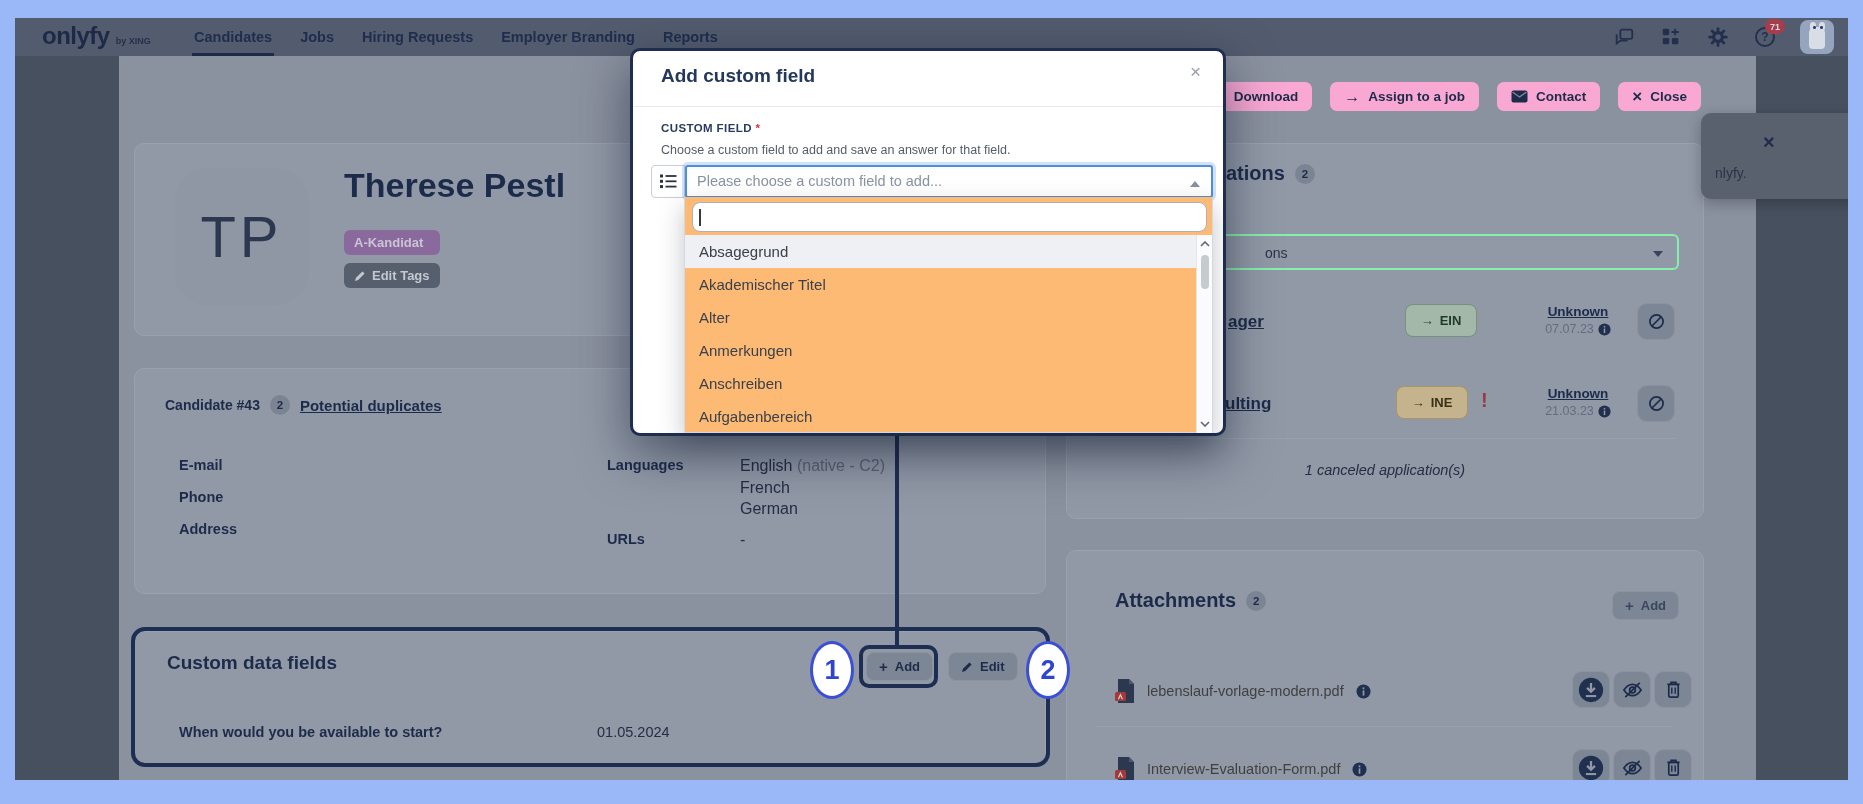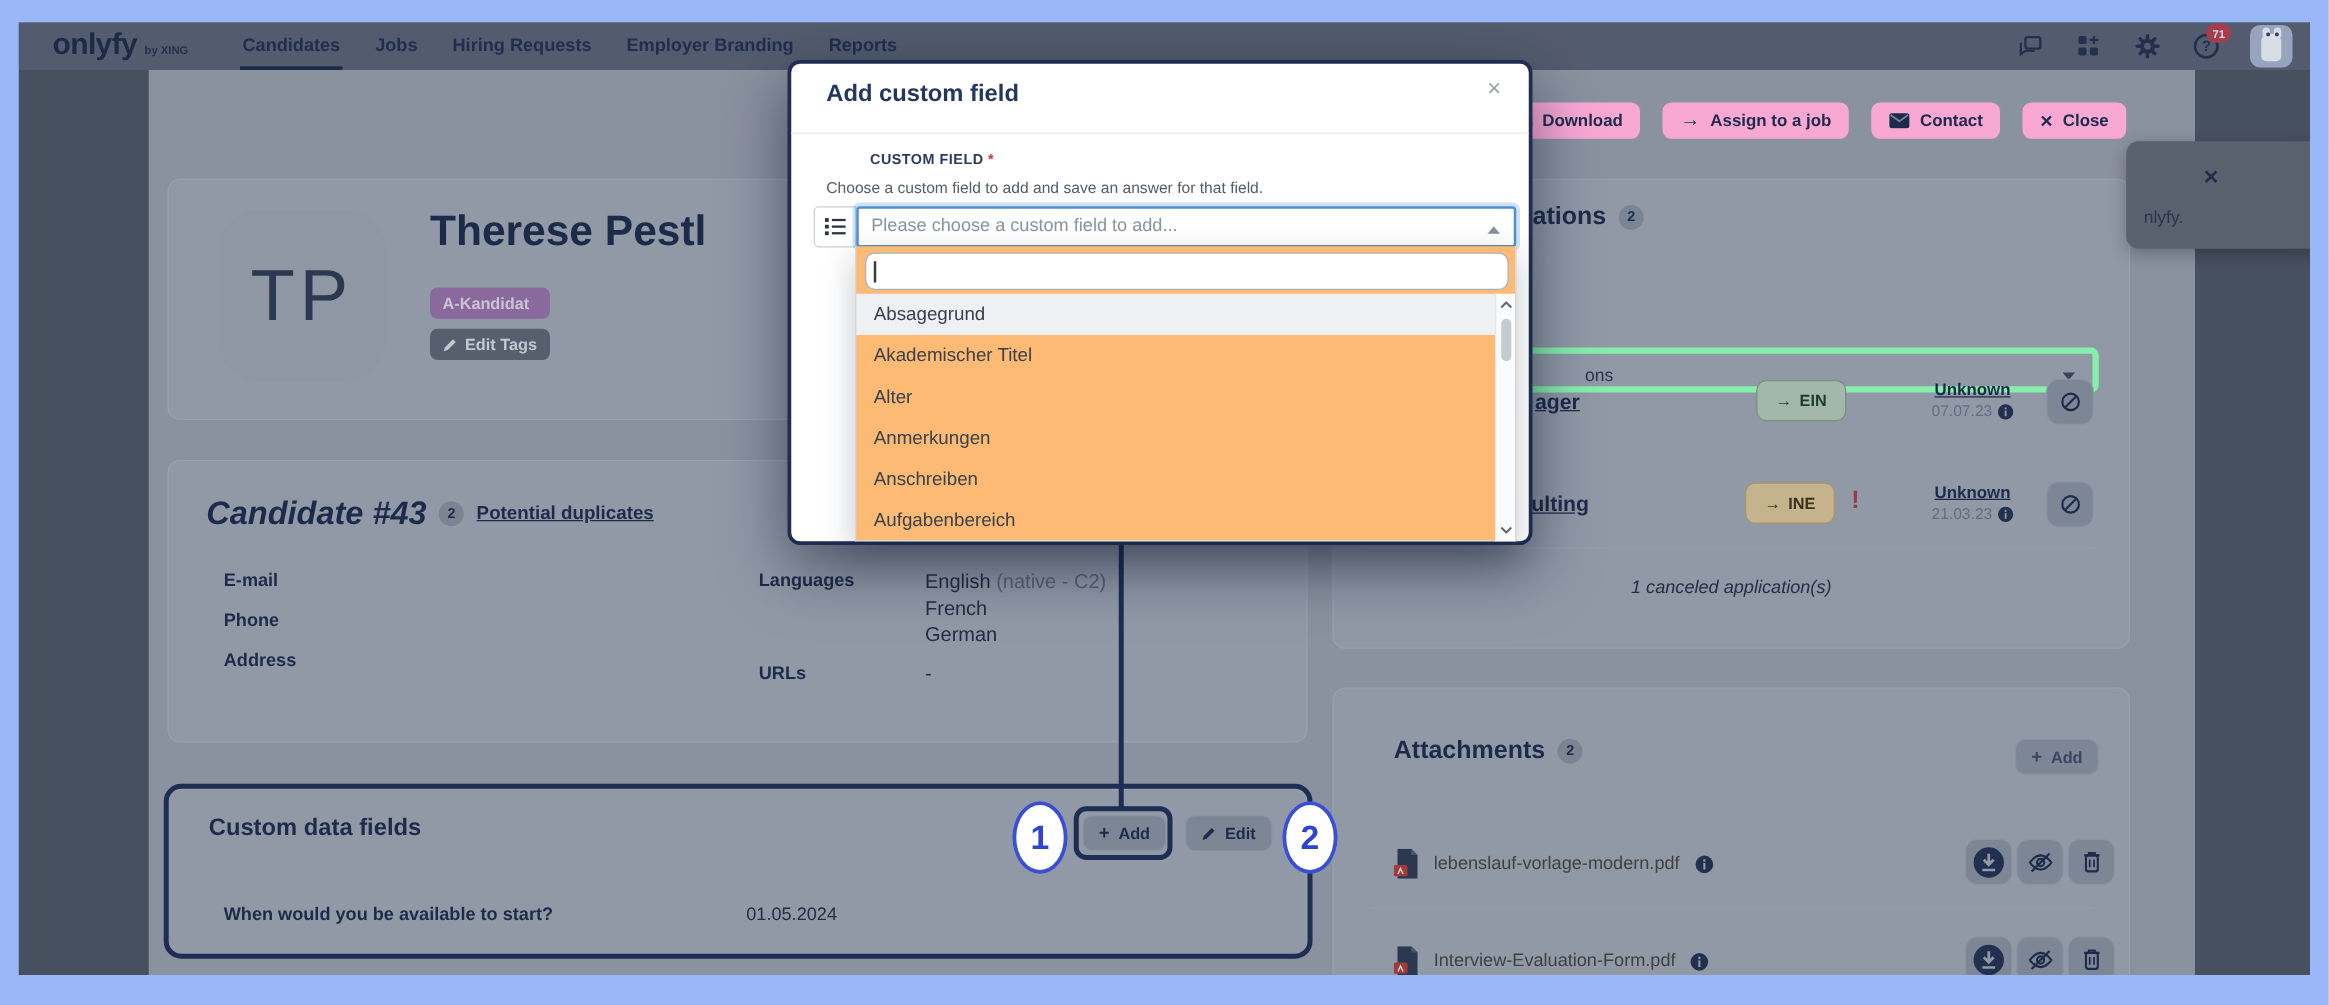--- a/index.html
+++ b/index.html
@@ -39,39 +39,39 @@
                  display:flex; align-items:center; justify-content:center; font-size:58px; font-weight:400; color:#2b3850; letter-spacing:4px; }
   .cand-name { position:absolute; left:209px; top:22px; font-size:34px; font-weight:800; color:#1d2b4a; }
   .cand-tags { position:absolute; left:209px; top:86px; display:flex; gap:8px;flex-direction:column; }
   .tag-purple { height:25px; padding:0 10px; border-radius:6px; background:#8a6a9c; color:#cbc4d6; font-size:13px; font-weight:700;
                 display:flex; align-items:center; }
   .tag-dark { height:25px; padding:0 10px; border-radius:6px; background:#565f6e; color:#c3c8d1; font-size:13px; font-weight:700;
               display:flex; align-items:center; gap:6px; cursor:pointer; }
 
   
   .d-head { position:absolute; left:30px; top:26px; display:flex; align-items:center; gap:10px; }
-  .d-title { font-size:26px; font-weight:800; color:#1d2b4a;font-style:italic; }
+  .d-title { font-size:14px; font-weight:800; color:#1d2b4a; }
   .badge-circle { width:20px; height:20px; border-radius:50%; background:#7b8493; color:#1d2b4a; font-size:11.5px; font-weight:700;
                   display:flex; align-items:center; justify-content:center; }
   .link-underline { font-size:15px; font-weight:600; color:#1d2b4a; text-decoration:underline; cursor:pointer; }
   .f-label { position:absolute; font-size:14.5px; font-weight:700; color:#1d2b4a; }
   .f-value { position:absolute; font-size:16px; color:#232d45; }
   .f-muted { color:#5a6274; }
 
   
   .cdf-title { position:absolute; left:32px; top:20px; font-size:19px; font-weight:800; color:#1d2b4a; }
   .small-btn { position:absolute; height:29px; display:flex; align-items:center; gap:7px; padding:0 12px; background:#7d8695;
                border:1px solid #8b93a1; border-radius:8px; font-size:13px; font-weight:700; color:#1d2b4a; cursor:pointer; }
   .cdf-q { position:absolute; left:44px; top:92px; font-size:14.5px; font-weight:700; color:#1d2b4a; }
   .cdf-a { position:absolute; left:462px; top:92px; font-size:14.5px; color:#232d45; }
 
   
   .sec-head { position:absolute; display:flex; align-items:center; gap:10px; }
   .sec-title { font-size:20px; font-weight:800; color:#1d2b4a; }
-  .app-select { position:absolute; left:27px; top:90px; width:585px; height:36px; border:5px solid #86efac; border-radius:6px; cursor:pointer;margin-top:44px; }
+  .app-select { position:absolute; left:27px; top:90px; width:585px; height:36px; border:2px solid #86efac; border-radius:6px; cursor:pointer; }
   .app-select-frag { position:absolute; left:169px; top:9px; font-size:14px; color:#2a3347; }
   .caret-down { position:absolute; right:14px; top:15px; width:0; height:0; border-left:5px solid transparent;
                 border-right:5px solid transparent; border-top:6px solid #39445c; }
   .job-frag { position:absolute; font-size:17px; font-weight:800; color:#1d2b4a; text-decoration:underline; cursor:pointer; }
   .stage-badge { position:absolute; width:72px; height:33px; border-radius:8px; display:flex; align-items:center; justify-content:center;
                  gap:6px; font-size:13px; font-weight:800; }
   .badge-green { background:#a3b8a8; border:1px solid #74927e; color:#1f3a2a; }
   .badge-yellow { background:#c4b38c; border:1px solid #a79666; color:#3c3116; }
   .alert-mark { position:absolute; font-size:20px; font-weight:800; color:#943b43; }
   .unknown-block { position:absolute; width:90px; text-align:center; }
@@ -92,21 +92,21 @@
            box-shadow:0 4px 14px rgba(0,0,0,.25); z-index:4; }
   .toast-x { position:absolute; left:62px; top:18px; font-size:20px; font-weight:700; color:#202c49; cursor:pointer; }
   .toast-text { position:absolute; left:14px; top:52px; font-size:14px; color:#2a3549; }
 
   
   .modal { position:absolute; left:615px; top:30px; width:596px; height:388px; background:#ffffff; border:3px solid #1f2d50;
            border-radius:10px; box-shadow:0 18px 50px rgba(10,20,40,.5); z-index:10; }
   .modal-title { position:absolute; left:28px; top:14px; font-size:19px; font-weight:600; color:#24375c; }
   .modal-x { position:absolute; right:22px; top:10px; font-size:19px; color:#9aa0a8; cursor:pointer; }
   .modal-divider { position:absolute; left:0; right:0; top:55px; height:1px; background:#e7e9ec; }
-  .m-label { position:absolute; left:28px; top:71px; font-size:11.5px; font-weight:800; letter-spacing:.4px; color:#2a3b5e;margin-left:35px; }
+  .m-label { position:absolute; left:28px; top:71px; font-size:11.5px; font-weight:800; letter-spacing:.4px; color:#2a3b5e; }
   .m-req { color:#cc3344; }
   .m-help { position:absolute; left:28px; top:92px; font-size:12.5px; color:#555d68; }
   .m-selrow { position:absolute; left:18px; top:114px; display:flex; }
   .m-iconbox { width:34px; height:33px; background:#fff; border:1px solid #c9ced6; border-radius:4px 0 0 4px;
                display:flex; align-items:center; justify-content:center; }
   .m-select { position:relative; width:528px; height:33px; background:#fff; border:2px solid #4f8fd8; border-radius:3px;
               box-shadow:0 0 0 3px rgba(90,150,220,.28); cursor:pointer; }
   .m-placeholder { position:absolute; left:10px; top:6px; font-size:14.5px; color:#8a93a0; }
   .caret-up { position:absolute; right:11px; top:14px; width:0; height:0; border-left:5px solid transparent;
               border-right:5px solid transparent; border-bottom:6px solid #8a919c; }

